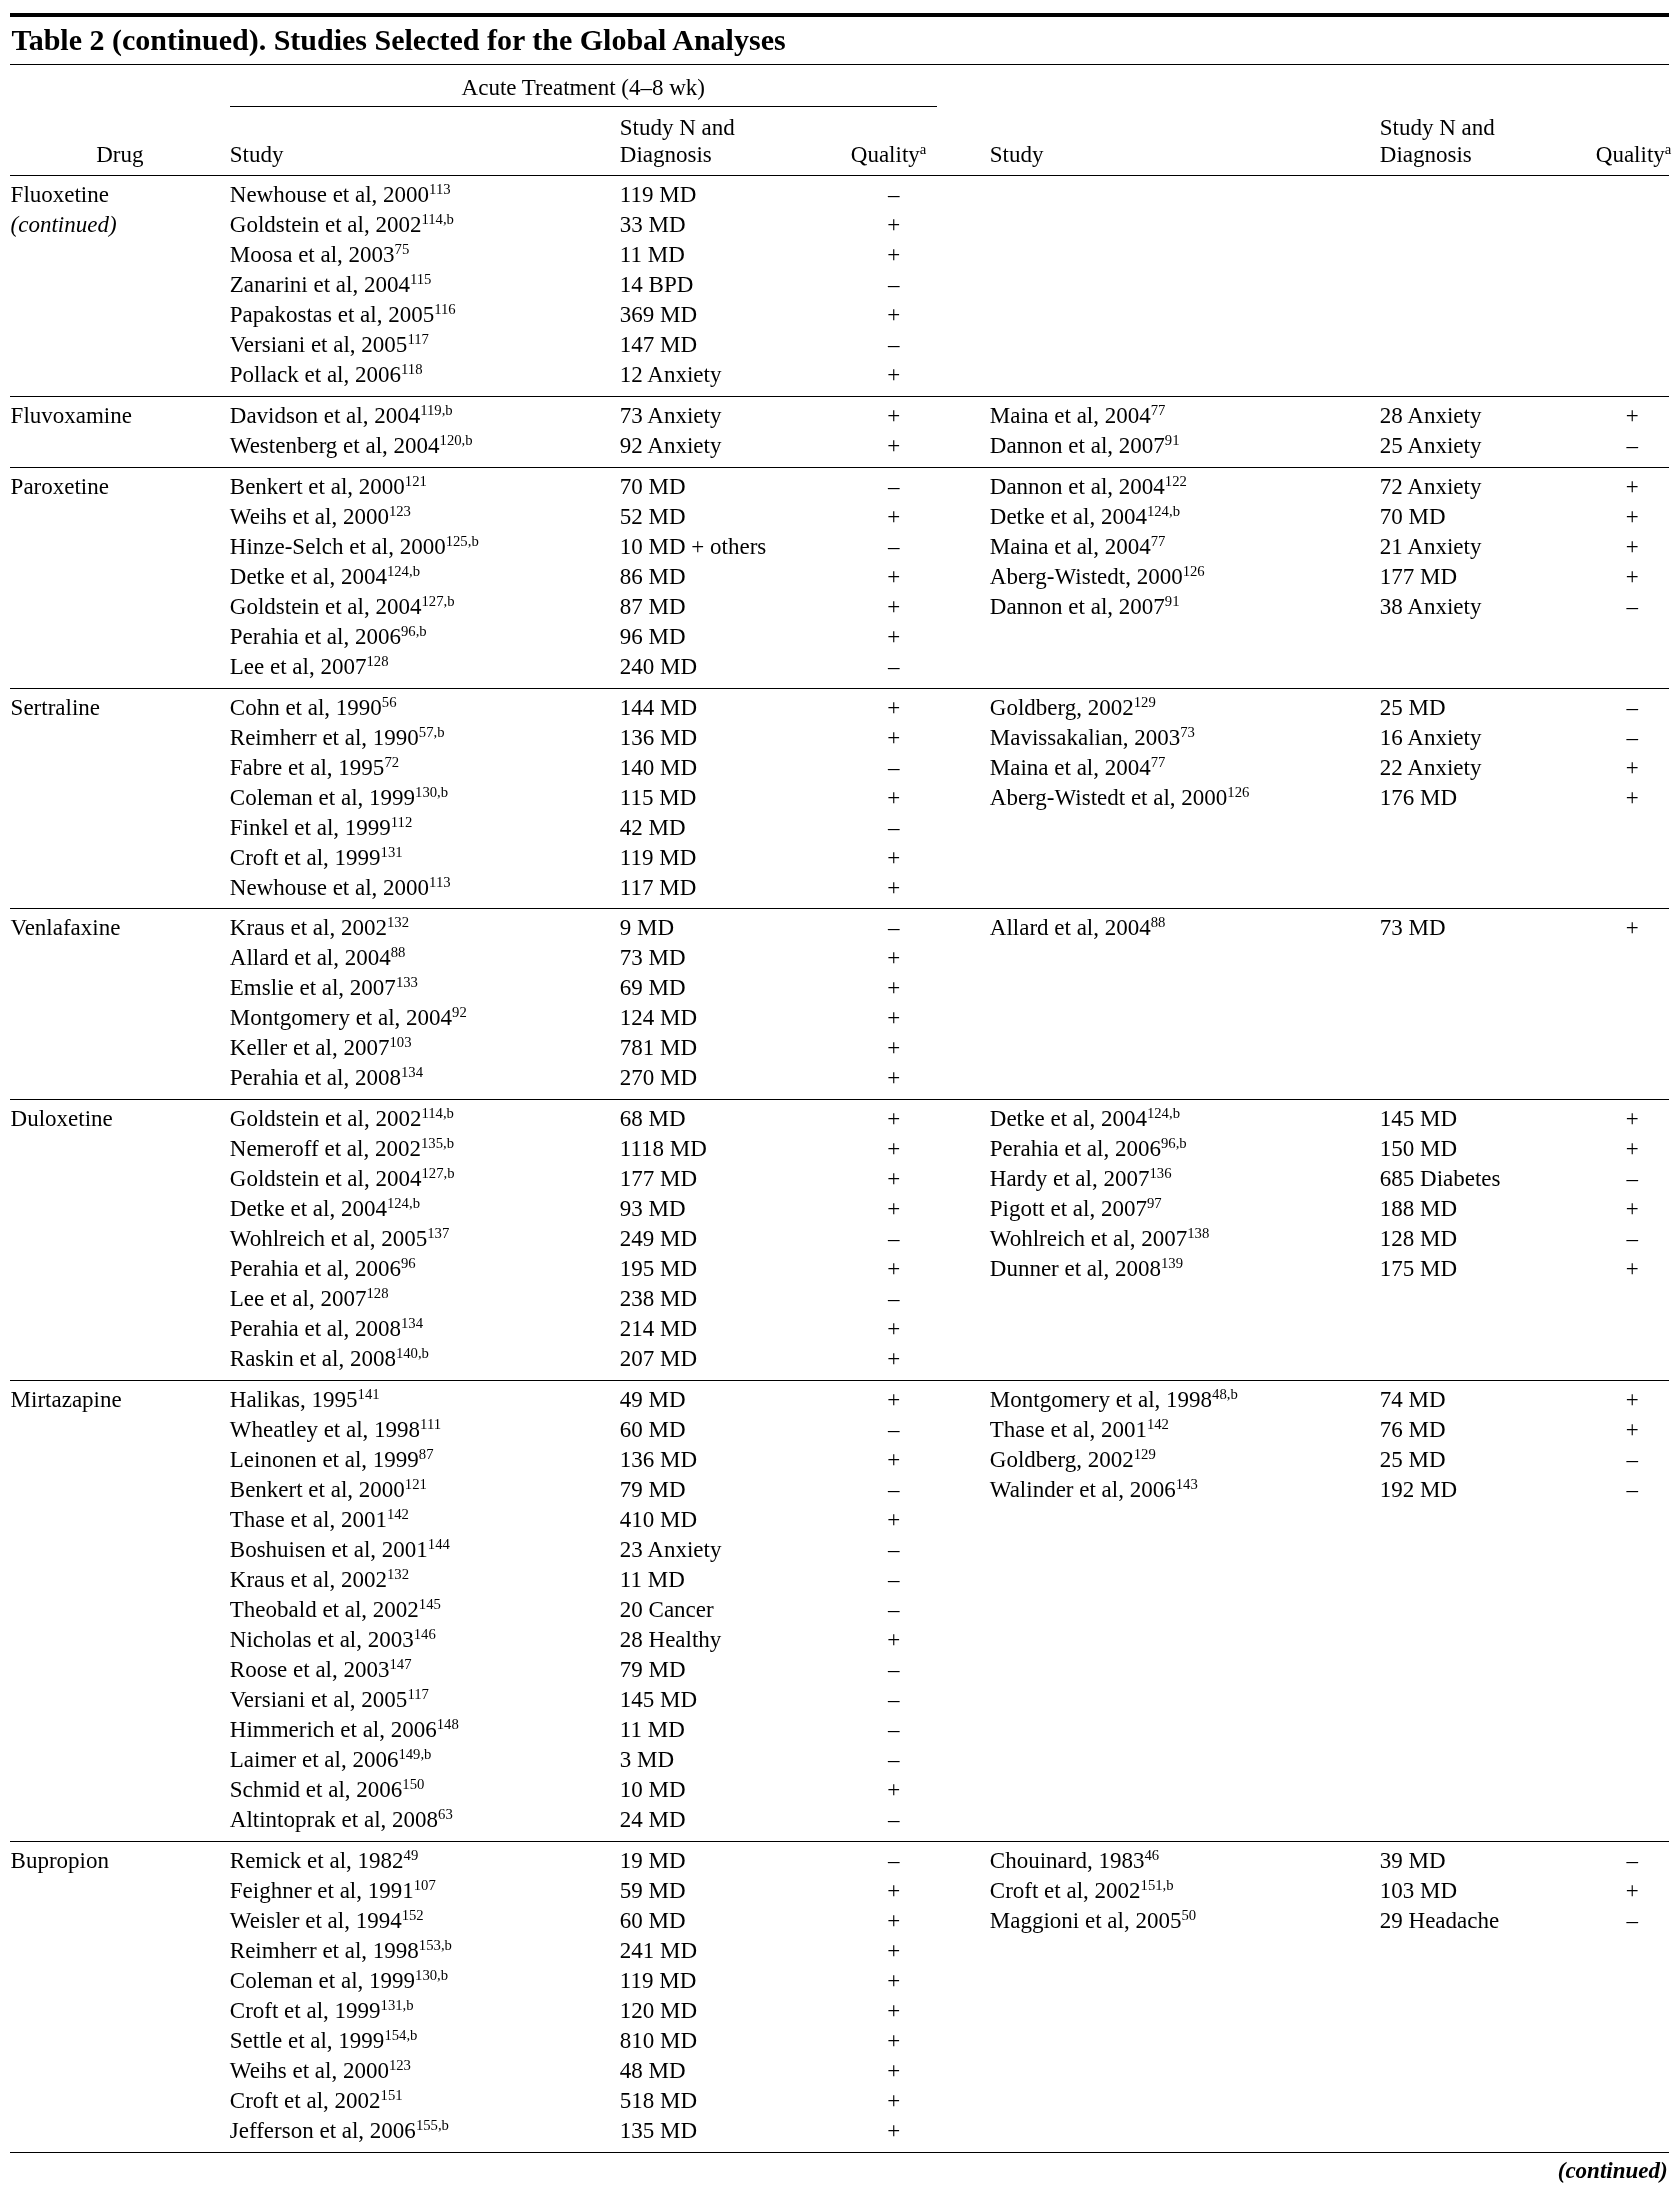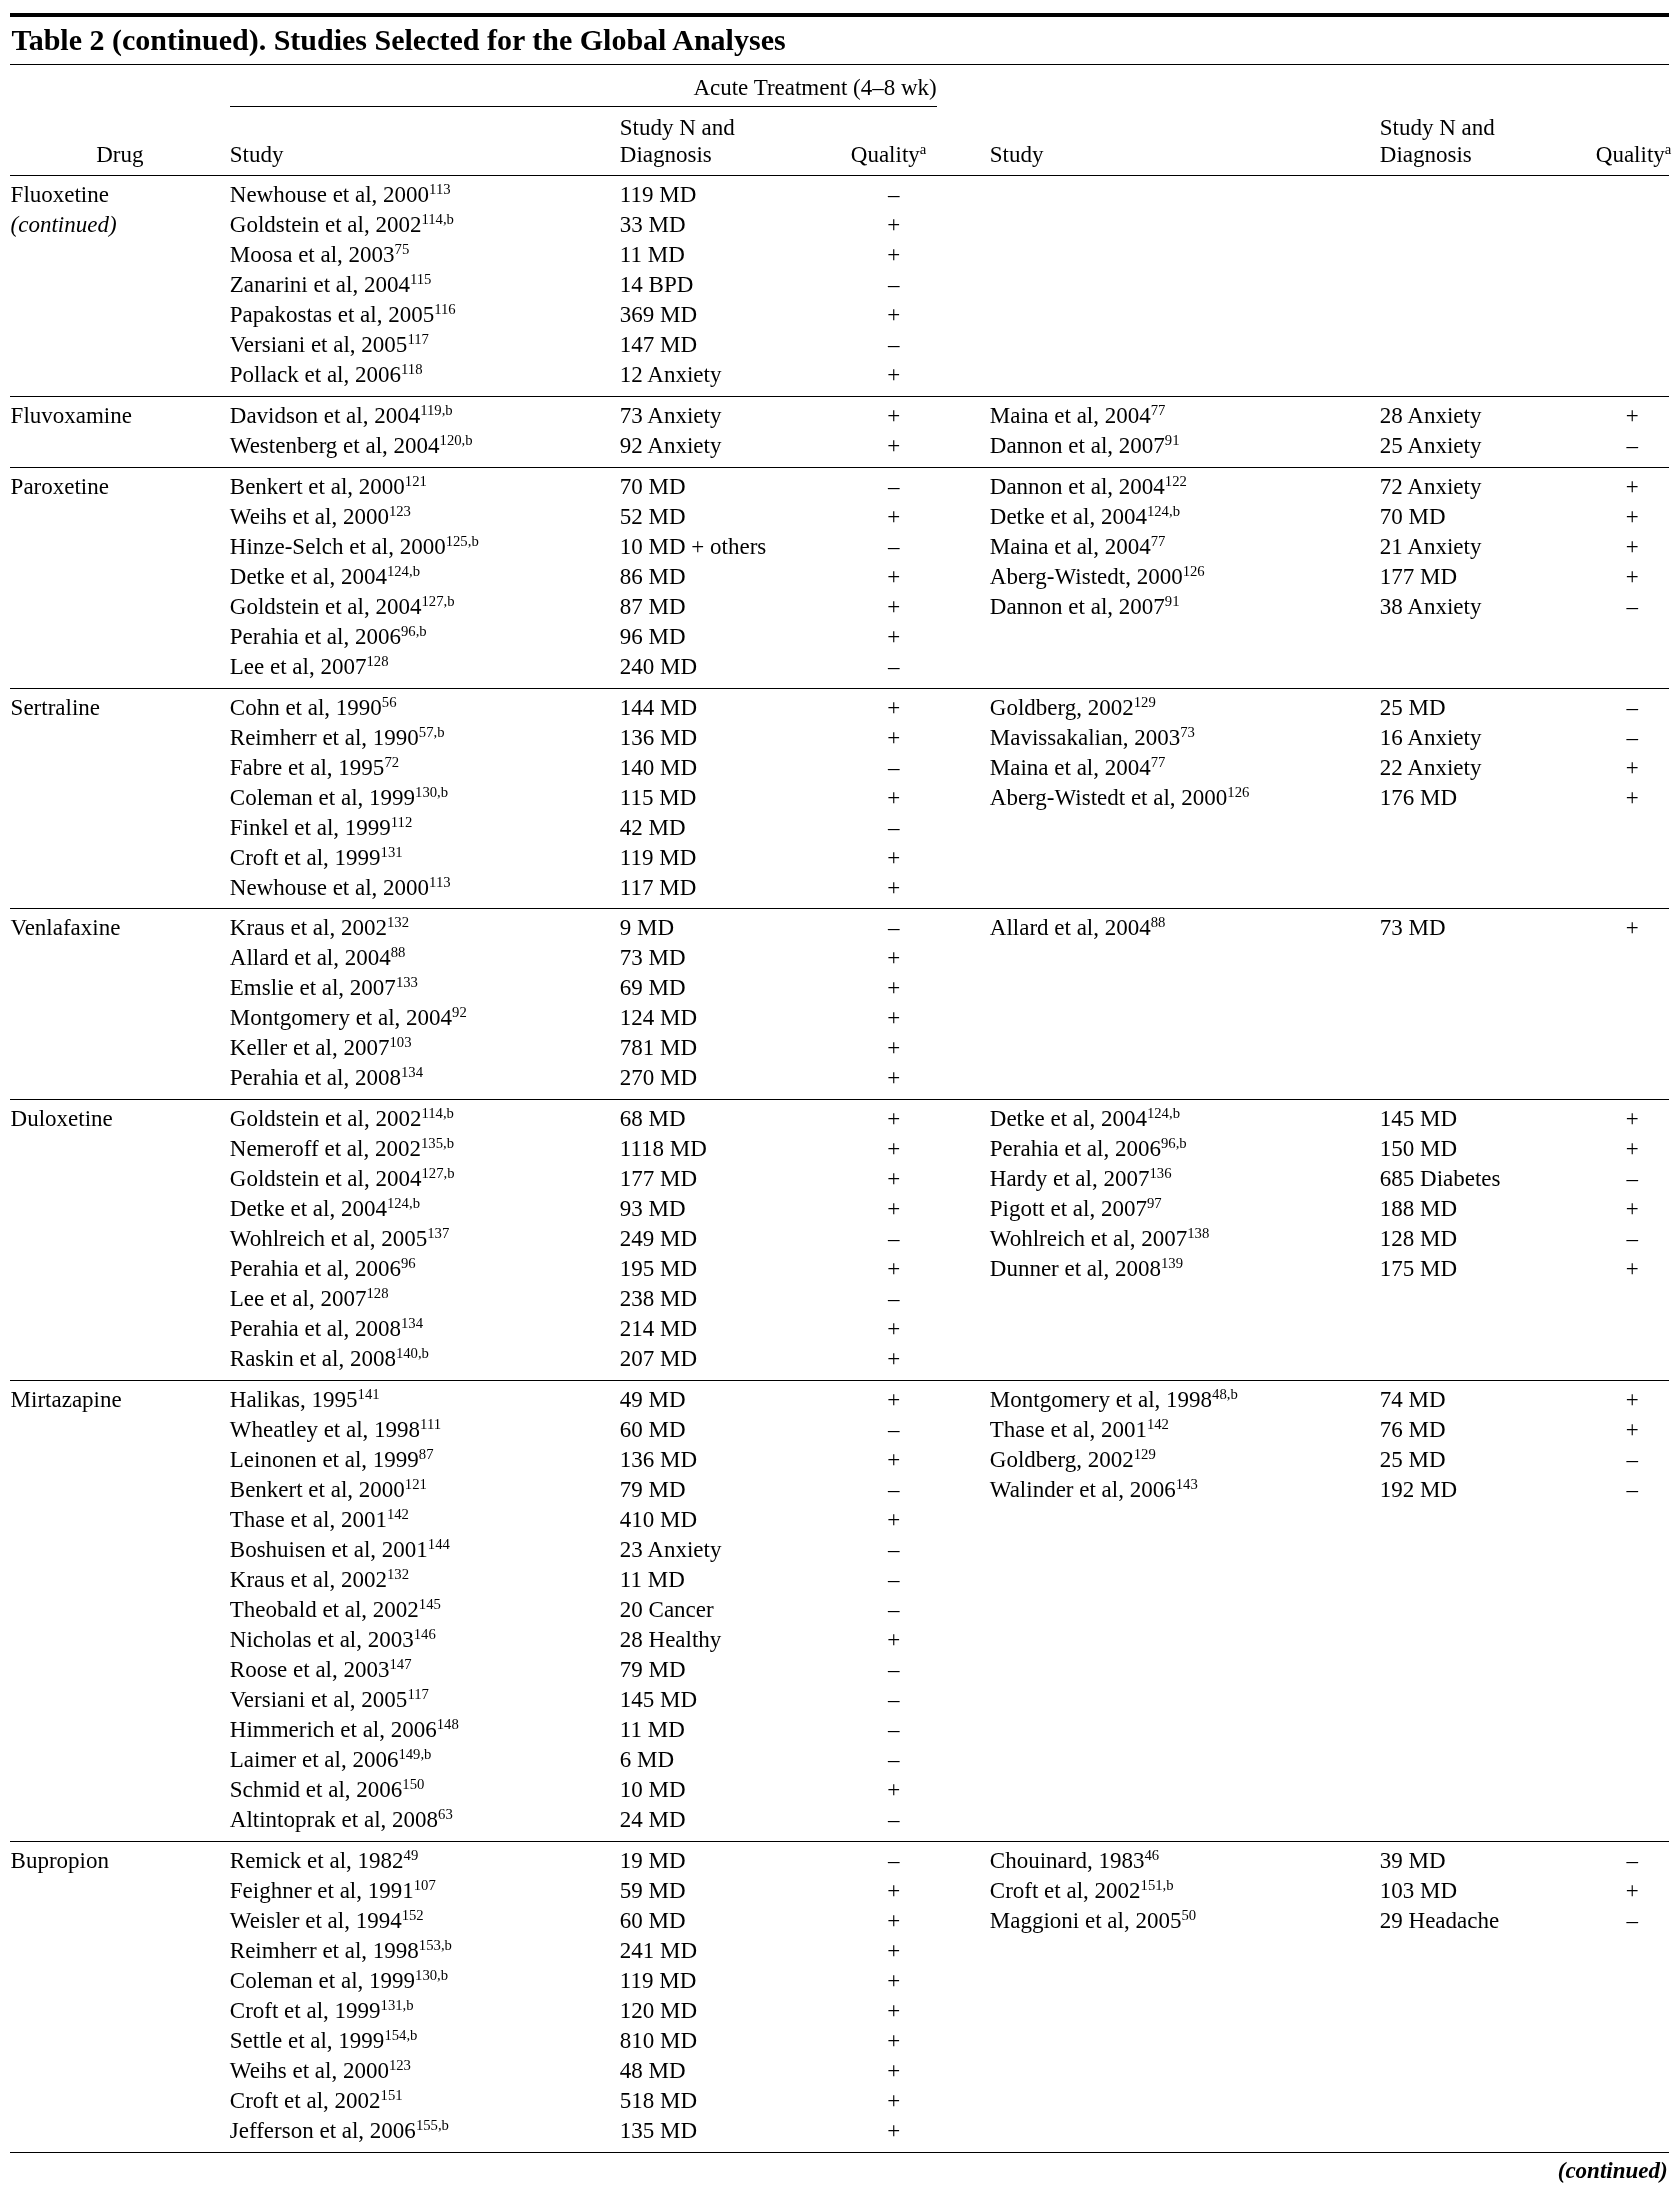--- a/index.html
+++ b/index.html
@@ -15,21 +15,21 @@
   .rule     { border-top:1.6px solid #000; }
 
   .title { font-size:30px; font-weight:bold; padding:5.7px 0 7.3px 1.6px; }
 
   .cols {
     display:grid;
     grid-template-columns:220px 390px 231px 86px 53px 390px 216px 73px;
   }
 
   .spanners { padding-top:9.8px; }
-  .spanner  { grid-row:1; text-align:right; border-bottom:1.6px solid #000; padding-bottom:5.7px; }
+  .spanner  { grid-row:1; text-align:center; border-bottom:1.6px solid #000; padding-bottom:5.7px; }
   .spanner.acute { grid-column:2 / span 3; }
   .spanner.maint { grid-column:6 / span 3; }
 
   .labels { align-items:end; padding:6.5px 0 7.3px 0; }
   .h { grid-row:1; line-height:27px; }
   .h.drug-h   { grid-column:1; text-align:center; }
   .h.study-h  { grid-column:2; }
   .h.ndiag-h  { grid-column:3; }
   .h.quality-h{ grid-column:4; }
   .h.study-h2  { grid-column:6; }
@@ -606,21 +606,21 @@
           <div class="cell ndiag">11 MD</div>
           <div class="cell quality">–</div>
           <div class="cell gap"></div>
           <div class="cell study"></div>
           <div class="cell ndiag"></div>
           <div class="cell quality"></div>
         </div>
         <div class="cols row">
           <div class="cell drug"></div>
           <div class="cell study"><span class="study-text">Laimer et al, 2006</span><sup class="ref">149,b</sup></div>
-          <div class="cell ndiag">6 MD</div>
+          <div class="cell ndiag">3 MD</div>
           <div class="cell quality">–</div>
           <div class="cell gap"></div>
           <div class="cell study"></div>
           <div class="cell ndiag"></div>
           <div class="cell quality"></div>
         </div>
         <div class="cols row">
           <div class="cell drug"></div>
           <div class="cell study"><span class="study-text">Schmid et al, 2006</span><sup class="ref">150</sup></div>
           <div class="cell ndiag">10 MD</div>

